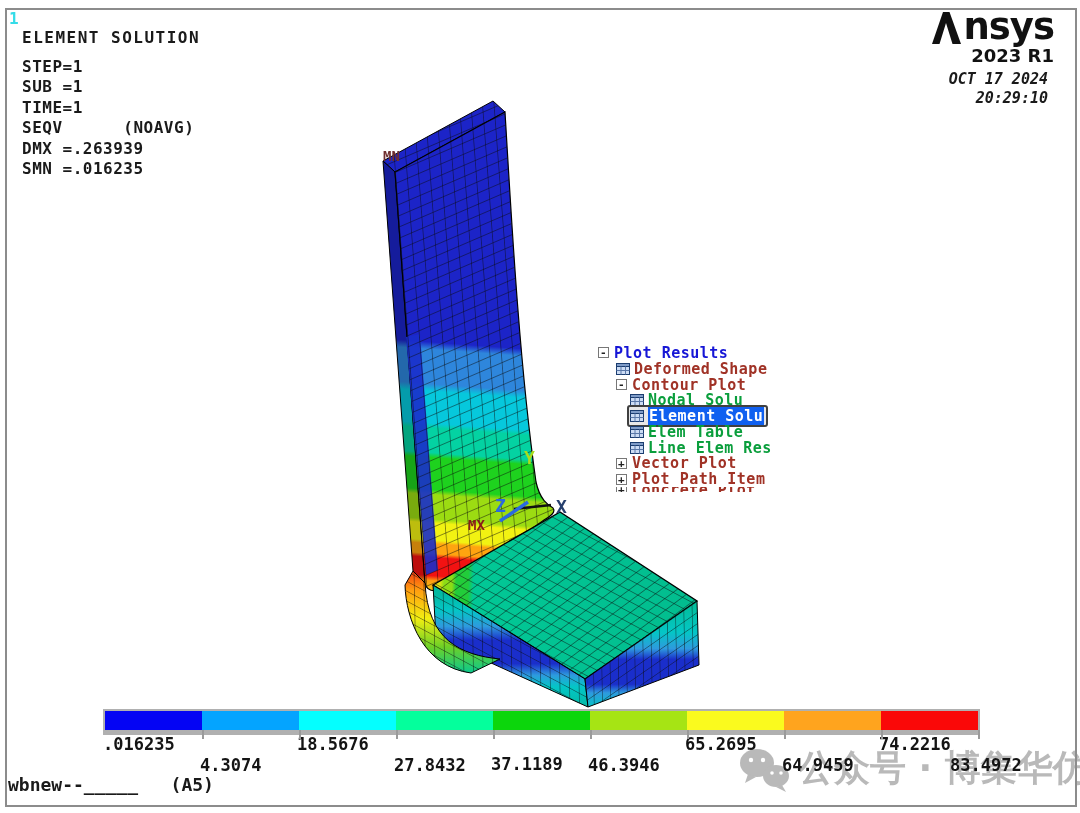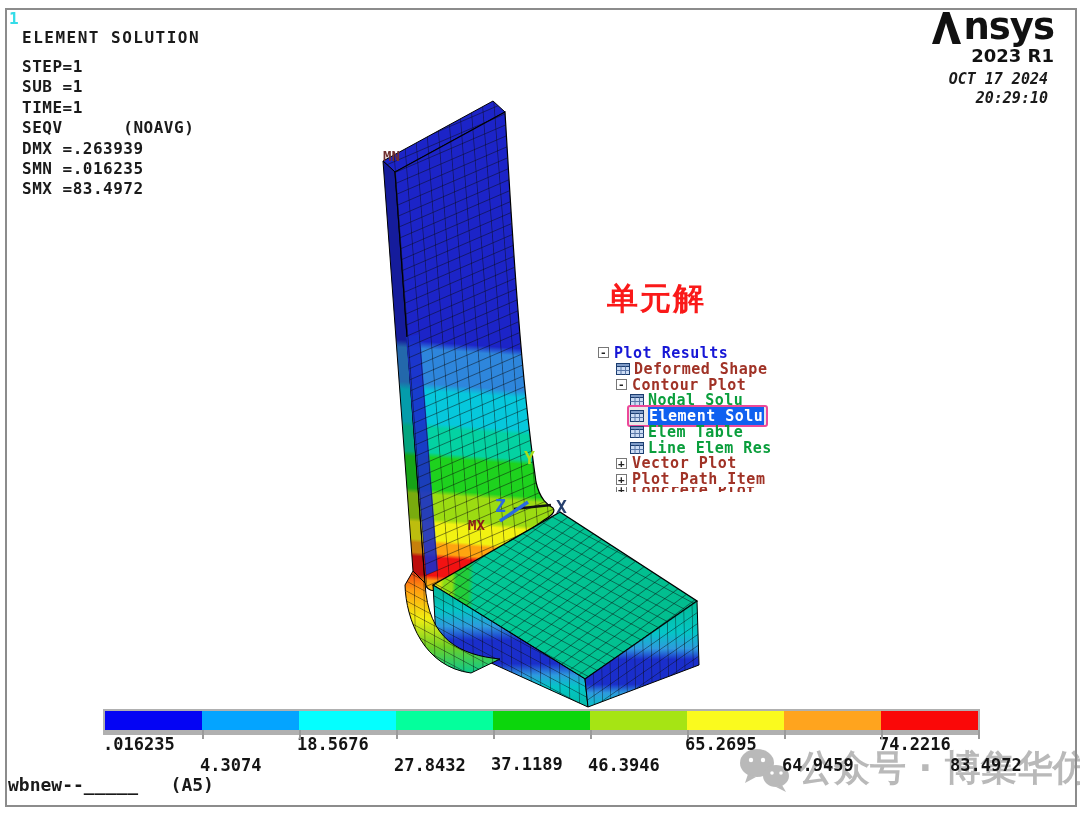--- a/index.html
+++ b/index.html
@@ -27,21 +27,21 @@
   
   #menu{position:absolute;left:596px;top:345px;z-index:4;font-size:15px;font-weight:700;
         letter-spacing:.5px;}
   .trow{height:15.8px;display:flex;align-items:center;white-space:pre;cursor:default;}
   .lvl0{padding-left:2px;} .lvl1{padding-left:20px;} .lvl2{padding-left:34px;}
   .exp{width:11px;height:11px;border:1px solid #777;background:#fff;color:#222;
        font-size:11px;line-height:9px;text-align:center;margin-right:5px;
        box-sizing:border-box;flex:0 0 auto;font-weight:700;}
   .ticon{width:14px;height:12px;margin-right:4px;flex:0 0 auto;display:block;}
   .c-blue{color:#1616d6;} .c-red{color:#a03226;} .c-green{color:#0a9e3c;}
-  .selwrap{display:flex;align-items:center;border:2px solid #ec4899;border-radius:3px;
+  .selwrap{display:flex;align-items:center;border:2px solid #404040;border-radius:3px;
            padding:0 2px 0 1px;margin-left:-3px;background:#e8e8e8;}
   .sel-label{background:#1060f0;color:#ffffff;padding:0 1px;}
   .clipped{height:5px;overflow:hidden;}
   
   #legend-wrap{position:absolute;left:103px;top:709px;background:#b0b0b0;
                padding:2px 2px 5px 2px;z-index:3;display:inline-block;}
   #legend-bar{display:flex;width:873px;height:19px;}
   #legend-bar .seg{flex:1 1 auto;height:19px;}
   #legend-labels{position:absolute;left:105px;top:734px;width:960px;height:42px;z-index:3;
                  font-size:17px;font-weight:600;color:#141414;}
@@ -65,35 +65,33 @@
 
   <div id="plot-id">1</div>
   <div id="sol-title">ELEMENT SOLUTION</div>
   <div id="sol-lines">
     <div>STEP=1</div>
     <div>SUB =1</div>
     <div>TIME=1</div>
     <div>SEQV      (NOAVG)</div>
     <div>DMX =.263939</div>
     <div>SMN =.016235</div>
-    <div>SMX =83.4972</div>
   </div>
 
   <div id="brand">
     <div class="logo-row">
       <svg class="logo-mark" width="30" height="32" viewBox="0 0 30 32">
         <polygon points="0,32 11,0 17.5,0 29,32 20.5,32 14,11 7.5,32" fill="#111"></polygon>
       </svg>
       <span class="logo-txt">nsys</span>
     </div>
     <div class="ver">2023 R1</div>
   </div>
   <div id="datetime"><span>OCT 17 2024</span><br><span>20:29:10</span></div>
 
-  <div id="cn-label">单元解</div>
 
   <svg id="model-svg" width="1080" height="813" viewBox="0 0 1080 813">
     <defs>
       <linearGradient id="gLeg" gradientUnits="userSpaceOnUse" x1="484" y1="105" x2="448" y2="594">
         <stop offset="0" stop-color="#1c24c8"></stop>
           <stop offset="0.49" stop-color="#1c24c8"></stop>
         <stop offset="0.505" stop-color="#2e86dc"></stop>
           <stop offset="0.575" stop-color="#2e86dc"></stop>
         <stop offset="0.59" stop-color="#06c8dc"></stop>
           <stop offset="0.655" stop-color="#06c8dc"></stop>

